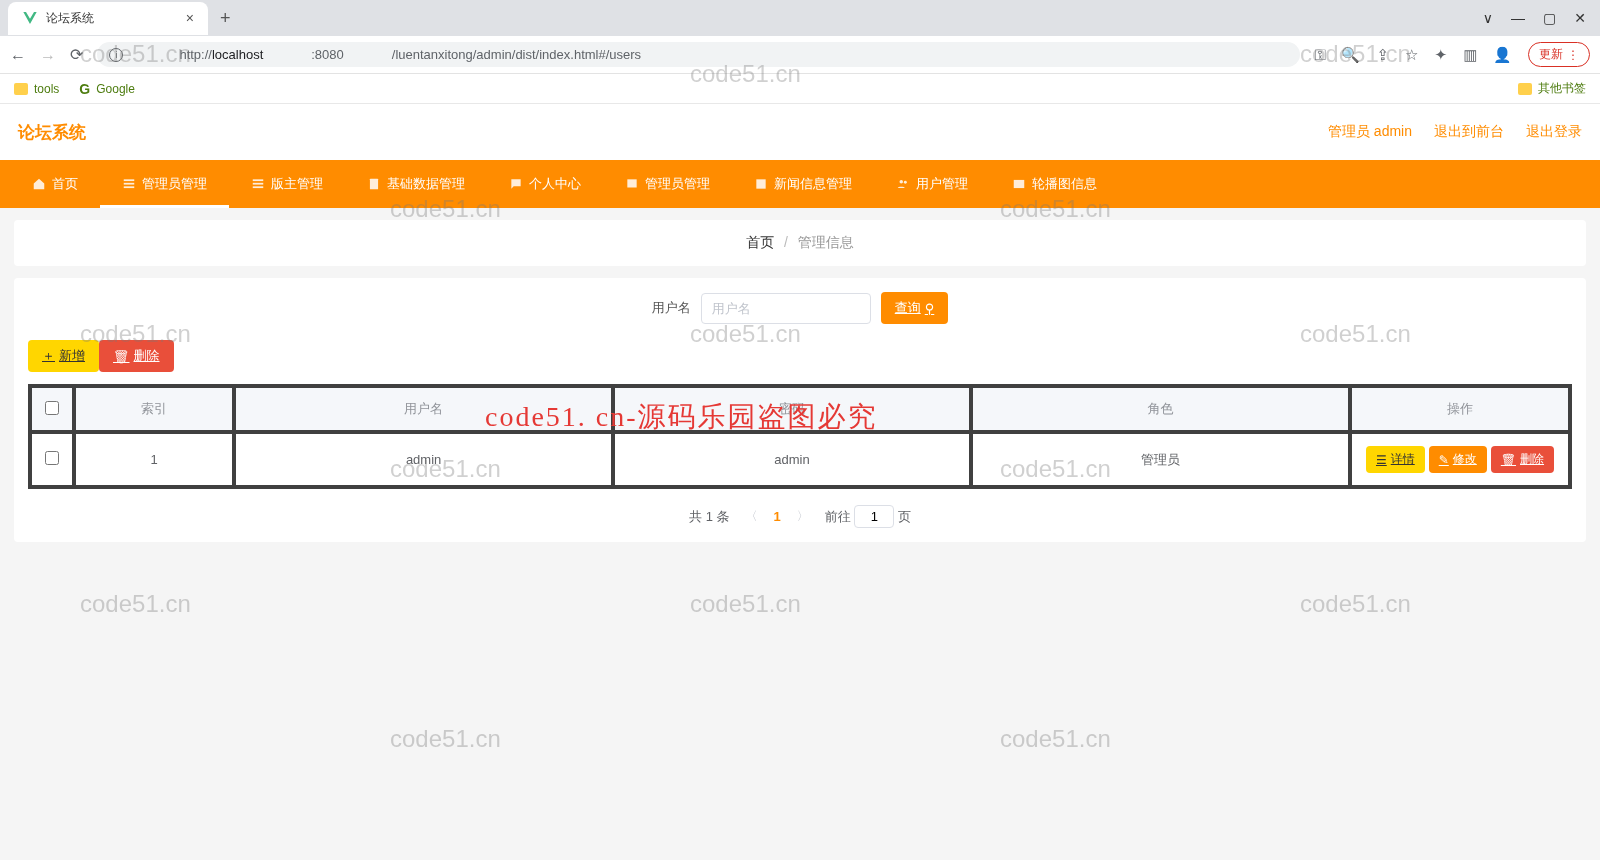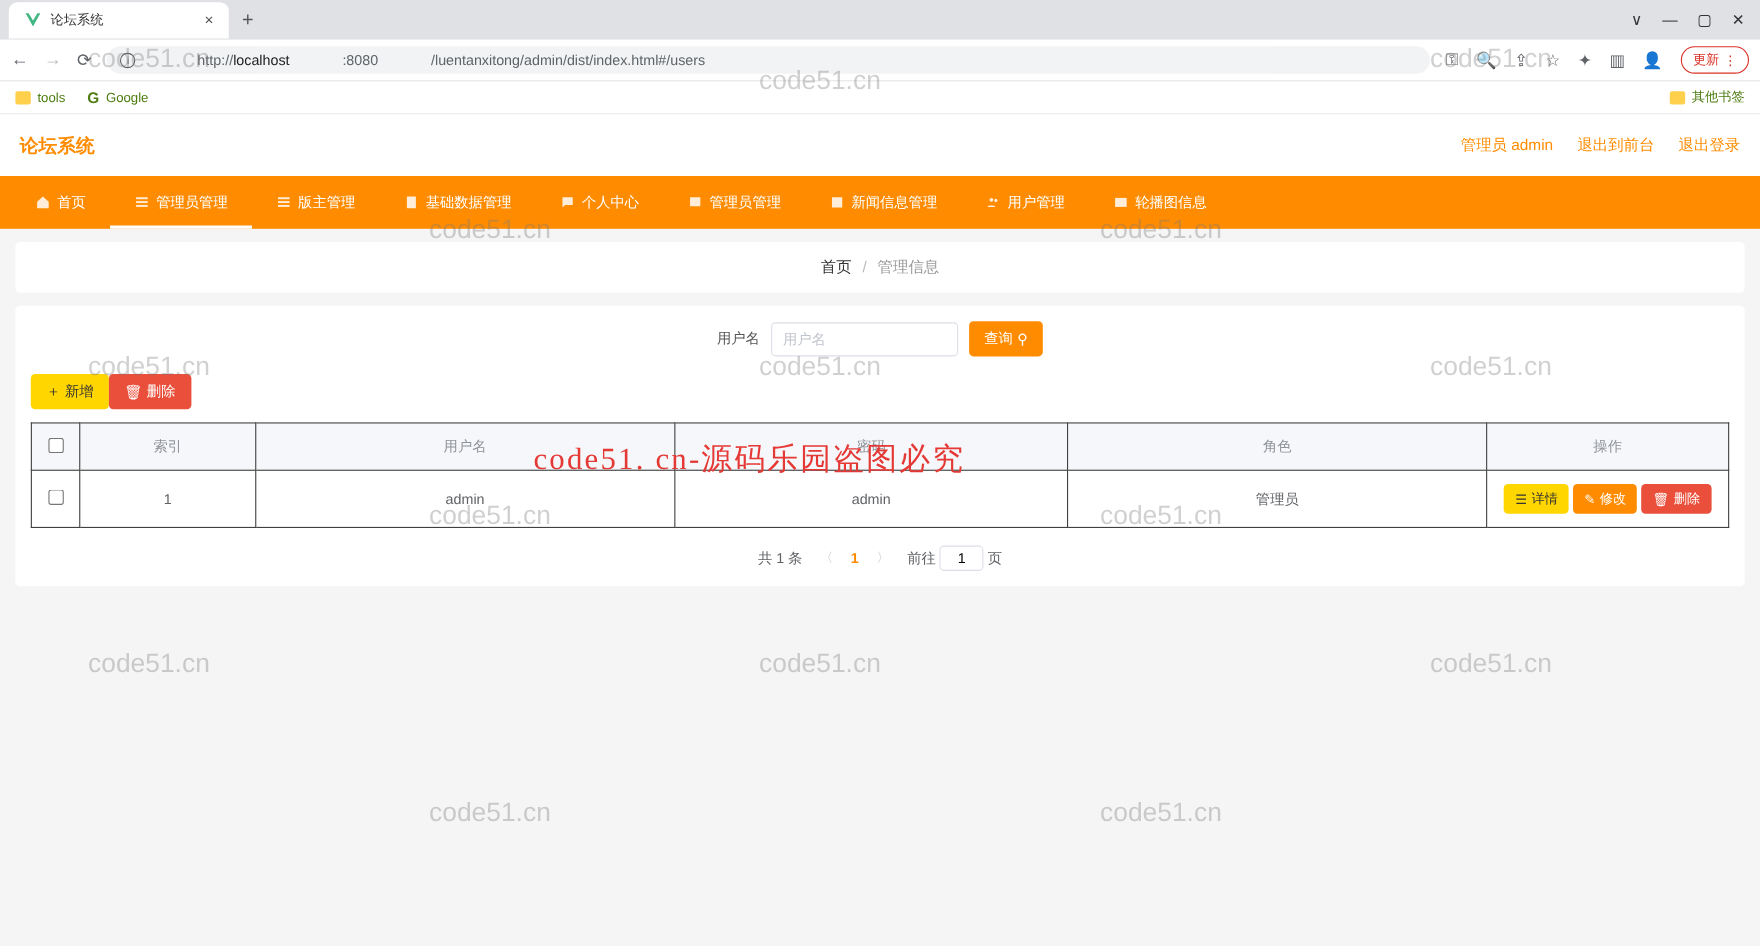--- a/index.html
+++ b/index.html
@@ -46,31 +46,31 @@
 
 .breadcrumb-wrap { background: #fff; margin: 12px 14px 0; border-radius: 4px; padding: 14px 0; text-align: center; font-size: 14px; color: #333; }
 .breadcrumb-wrap .sep { color: #bbb; margin: 0 6px; }
 .breadcrumb-wrap .current { color: #999; }
 
 
 .content-card { background: #fff; margin: 12px 14px; border-radius: 4px; padding: 14px; }
 .search-row { display: flex; align-items: center; justify-content: center; gap: 10px; margin-bottom: 16px; font-size: 13px; color: #555; }
 .search-row input { border: 1px solid #dcdfe6; border-radius: 4px; padding: 7px 10px; width: 170px; font-size: 13px; }
 .search-row input::placeholder { color: #c0c4cc; }
-.btn { border: none; border-radius: 4px; padding: 7px 14px; font-size: 13px; cursor: pointer; display: inline-flex; align-items: center; gap: 4px; }
+.btn { border: none; border-radius: 4px; padding: 7px 14px; font-size: 13px; cursor: pointer; display: inline-flex; align-items: center; gap: 4px; text-decoration: underline; }
 .btn-orange { background: #ff8c00; color: #fff; }
 .btn-yellow { background: #ffd600; color: #333; }
 .btn-red { background: #e94f3a; color: #fff; }
 .btn-sm { padding: 5px 10px; font-size: 12px; }
 
 .action-btns { display: flex; gap: 0; margin-bottom: 12px; }
 
 
 .tbl { width: 100%; border-collapse: collapse; font-size: 13px; }
-.tbl th, .tbl td { border: 1px solid #404040; padding: 12px 10px; text-align: center; color: #606266; }
+.tbl th, .tbl td { border: 4px solid #404040; padding: 12px 10px; text-align: center; color: #606266; }
 .tbl th { background: #f5f7fa; font-weight: normal; color: #909399; }
 .tbl .chk { width: 44px; }
 .tbl .idx { width: 160px; }
 .row-actions { display: flex; gap: 4px; justify-content: center; }
 
 
 .pagination { display: flex; align-items: center; justify-content: center; gap: 16px; margin-top: 16px; font-size: 13px; color: #606266; }
 .pg-btn { color: #c0c4cc; cursor: pointer; font-size: 12px; }
 .pg-num { color: #ff8c00; font-weight: bold; }
 .pg-input { width: 40px; border: 1px solid #dcdfe6; border-radius: 4px; padding: 3px 6px; text-align: center; font-size: 13px; }

